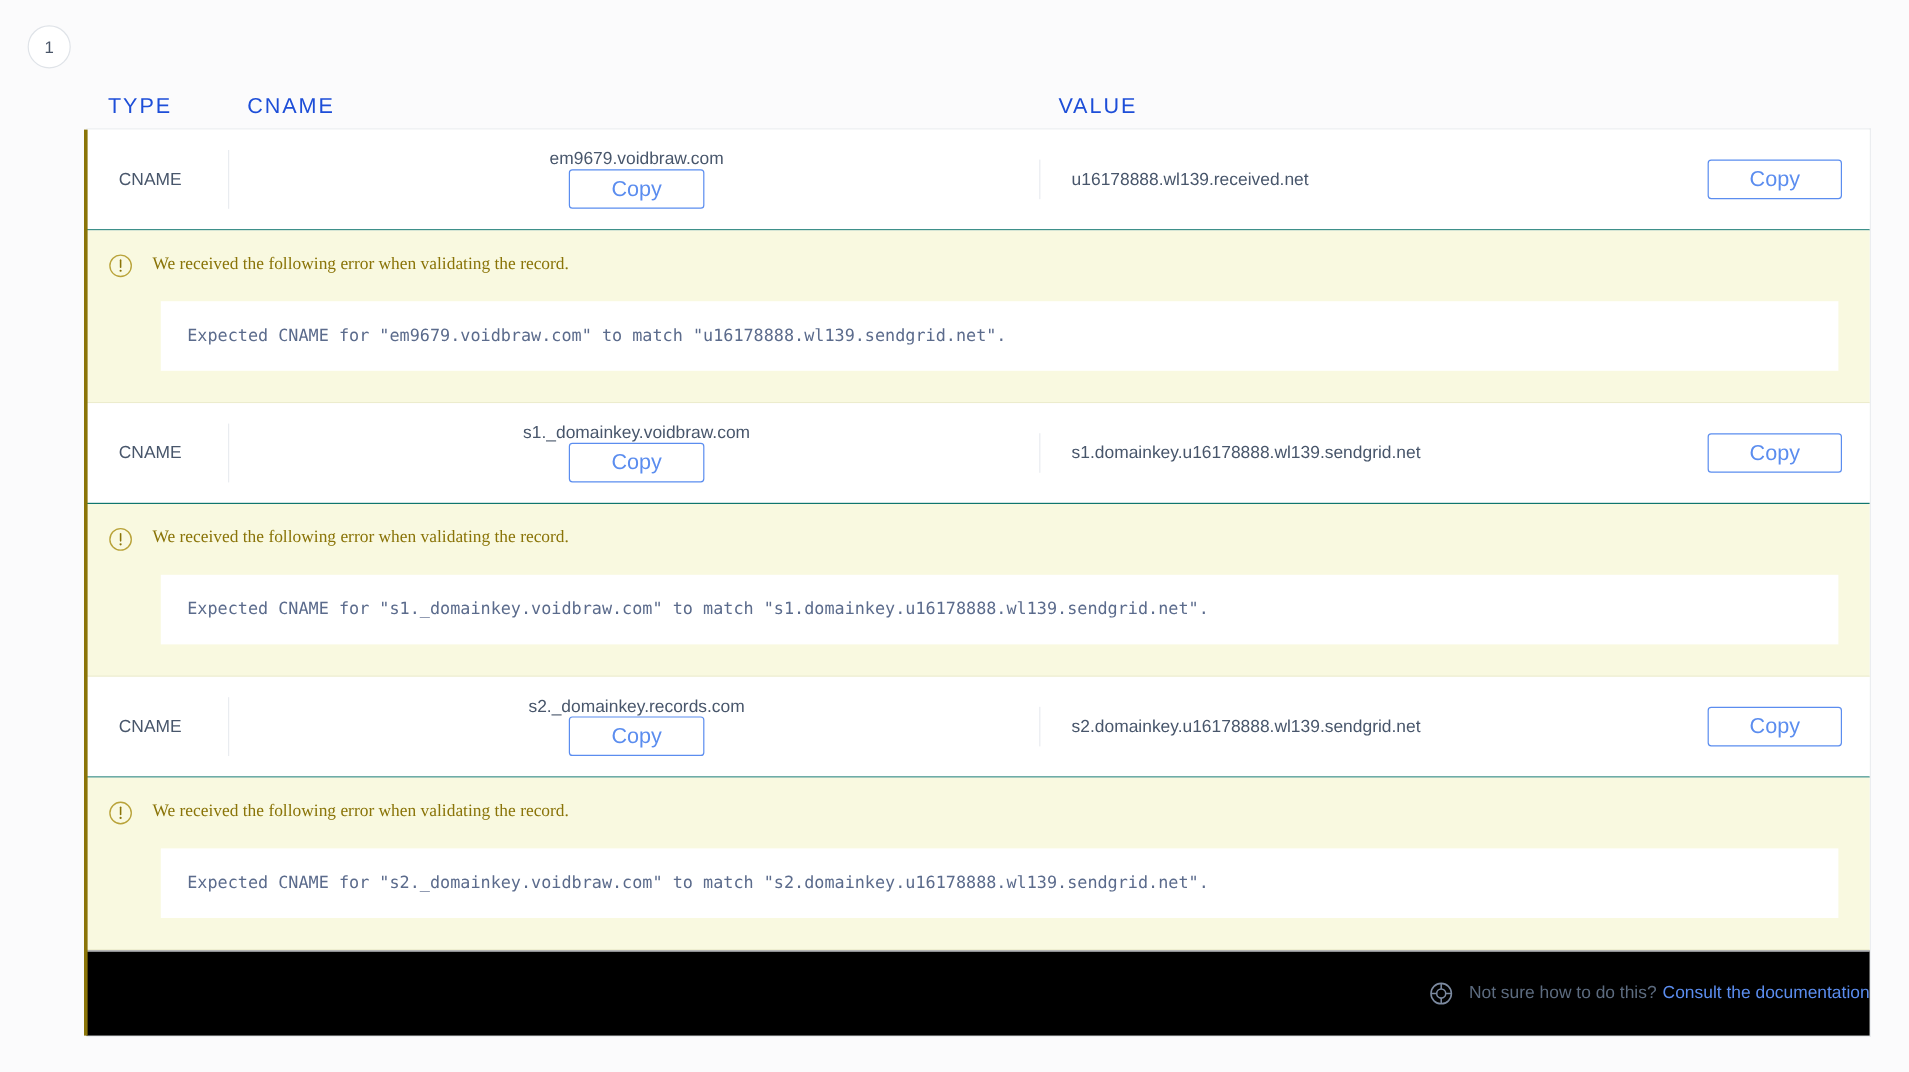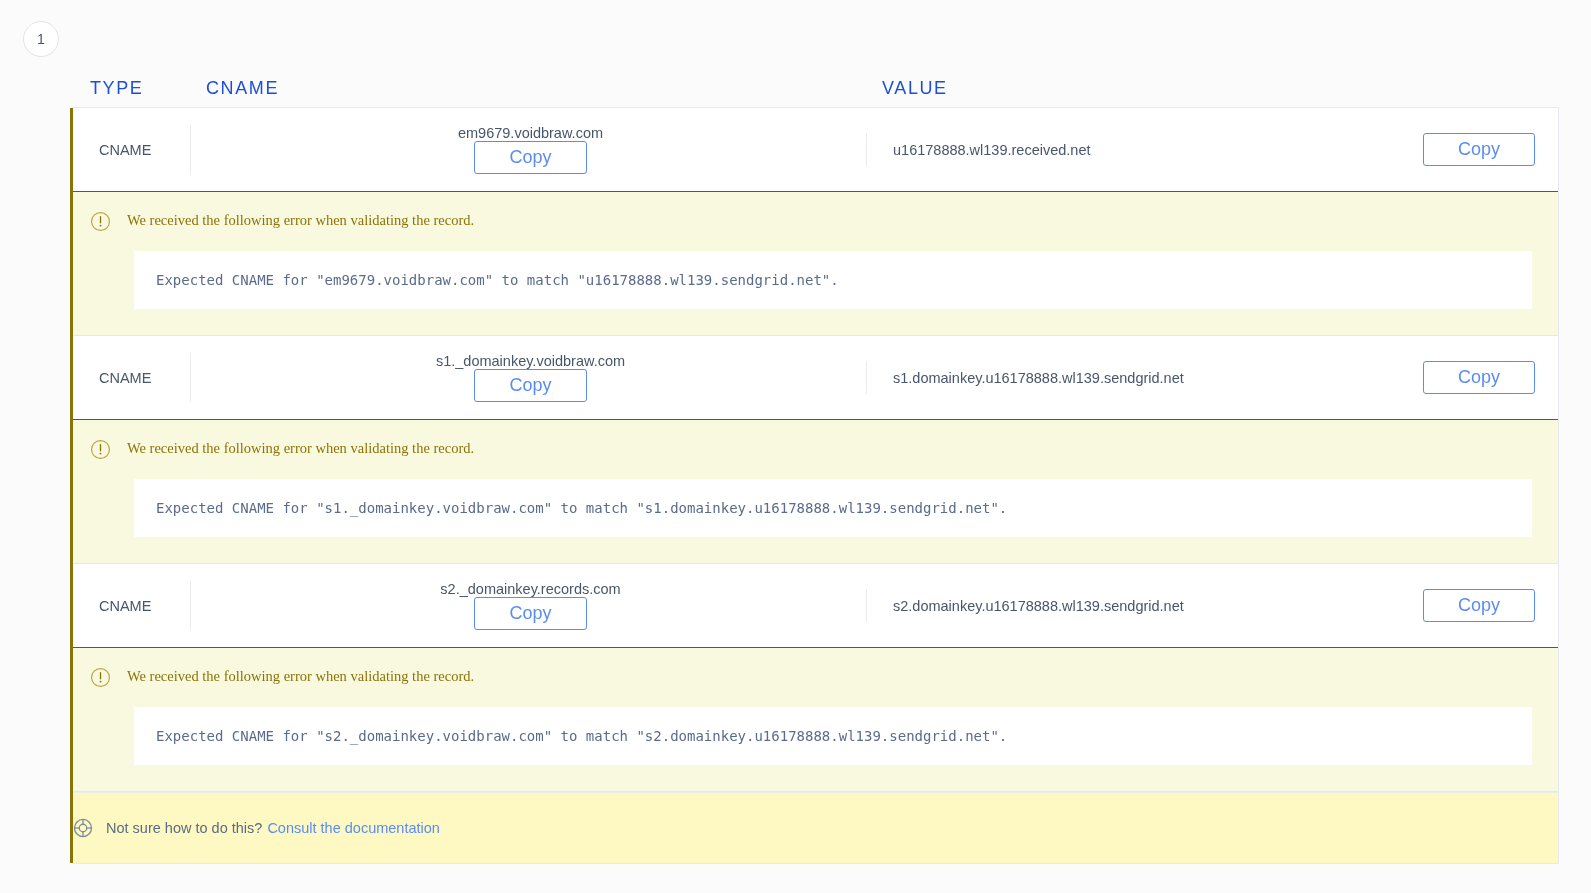--- a/index.html
+++ b/index.html
@@ -162,25 +162,25 @@
     font-family: "DejaVu Sans Mono", monospace;
     font-size: 14px;
     color: #5b6b8c;
     line-height: 20px;
     white-space: nowrap;
     overflow: hidden;
   }
 
   
   .card-footer {
-    background: #fef9c3;
+    background: #000000;
     height: 71px;
     display: flex;
     align-items: center;
-    justify-content: flex-start;
+    justify-content: flex-end;
     border-top: 1px solid #e9ecf0;
   }
   .footer-inner {
     display: flex;
     align-items: center;
     font-size: 14.5px;
     color: #5c6b7f;
   }
   .life-icon {
     width: 22px;

